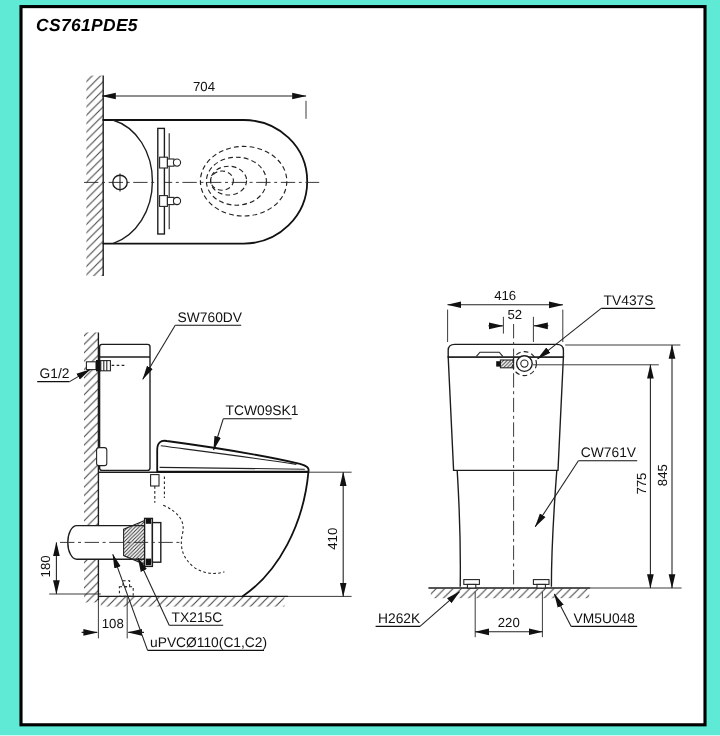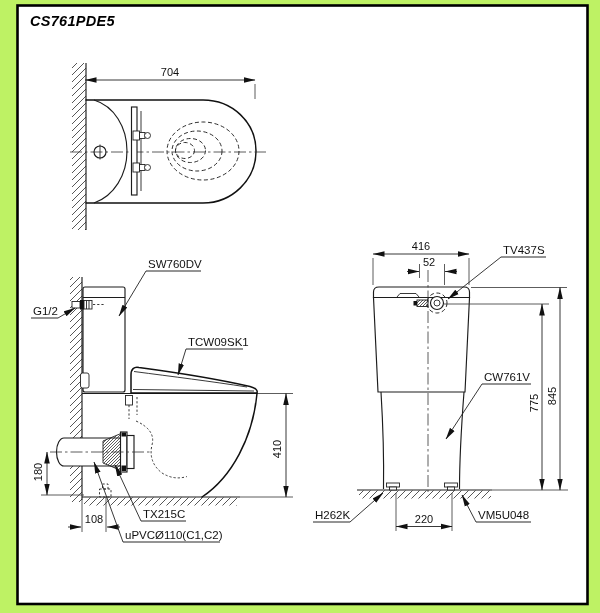--- a/index.html
+++ b/index.html
@@ -1,16 +1,16 @@
 <!DOCTYPE html>
 <html><head>
 <meta charset="utf-8">
 <style>
   html,body{margin:0;padding:0;background:#ffffff;}
-  .sheet{position:relative;width:600px;height:613px;background:#bef264;font-family:"Liberation Sans",sans-serif;}
+  .sheet{position:relative;width:600px;height:613px;background:#5eead4;font-family:"Liberation Sans",sans-serif;}
   svg{display:block;}
   .heavy{stroke:#111;stroke-width:1.5;fill:none;stroke-linecap:round;}
   .med{stroke:#1c1c1c;stroke-width:1.15;fill:none;}
   .thin{stroke:#222;stroke-width:0.9;fill:none;}
   .dim{stroke:#222;stroke-width:0.9;fill:none;}
   .ext{stroke:#333;stroke-width:0.8;fill:none;}
   .cl{stroke:#333;stroke-width:0.8;fill:none;stroke-dasharray:12 3 2.5 3;}
   .dash{stroke:#222;stroke-width:0.95;fill:none;stroke-dasharray:4 2.6;}
   .dash2{stroke:#222;stroke-width:0.9;fill:none;stroke-dasharray:2.2 2;}
   .wfill{fill:#ffffff;}

